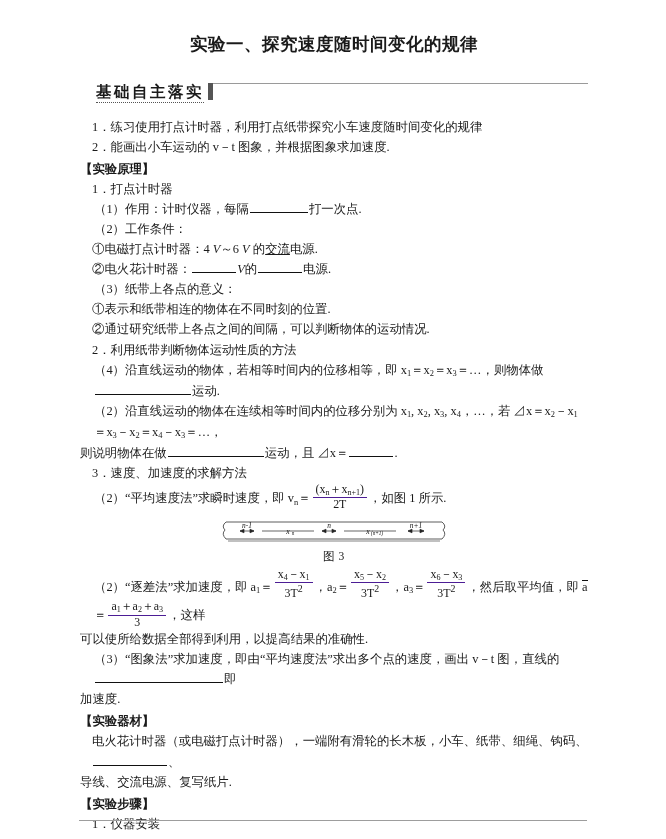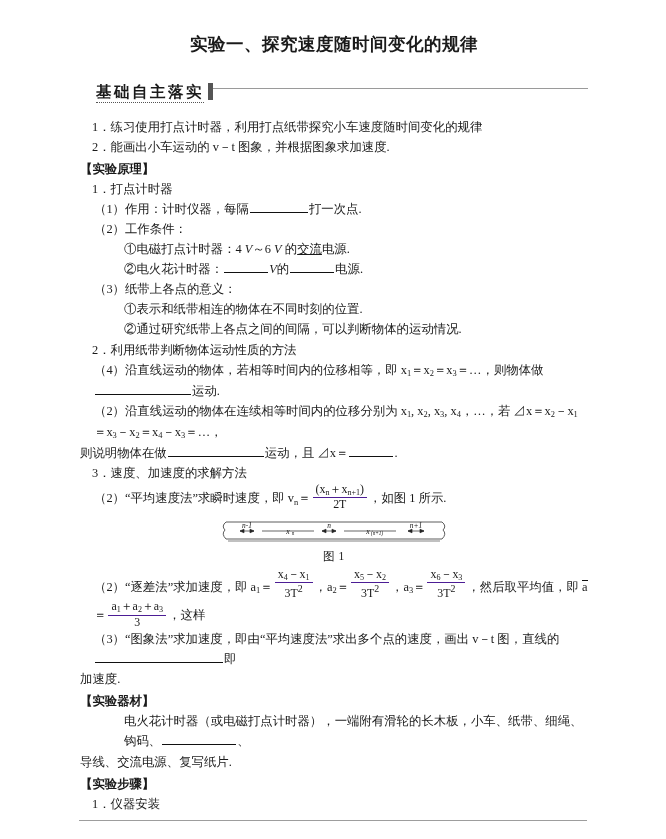--- a/index.html
+++ b/index.html
@@ -29,21 +29,21 @@
     font-size: 17.5px;
     font-weight: bold;
     letter-spacing: 0.5px;
     margin: 10px 0 0 0;
     line-height: 1.4;
   }
 
   
   .banner {
     display: flex;
-    align-items: center;
+    align-items: flex-start;
     margin: 26px 0 14px 16px;
   }
   .banner-text {
     font-size: 15.5px;
     font-weight: bold;
     letter-spacing: 2.5px;
     border-bottom: 1.5px dotted #555;
     padding-bottom: 2px;
     line-height: 1.1;
     white-space: nowrap;
@@ -69,21 +69,21 @@
     margin: 0;
   }
   .hdg {
     font-size: 12.4px;
     font-weight: bold;
     line-height: 1.62;
     margin: 2px 0 0 0;
   }
   .lv1 { margin-left: 12px; }
   .lv2 { margin-left: 14px; }
-  .lv3 { margin-left: 44px; }
+  .lv3 { margin-left: 12px; }
   .hang { text-indent: 0; }
 
   
   .blank {
     display: inline-block;
     border-bottom: 1px solid #111;
     vertical-align: baseline;
     height: 0.95em;
     margin: 0 1px;
   }
@@ -234,27 +234,28 @@
         </g>
         <text x="29" y="9" font-family="Liberation Serif, serif" font-size="7.4" font-style="italic" text-anchor="middle" fill="#111">n-1</text>
         <text x="111" y="9" font-family="Liberation Serif, serif" font-size="7.4" font-style="italic" text-anchor="middle" fill="#111">n</text>
         <text x="198" y="9" font-family="Liberation Serif, serif" font-size="7.4" font-style="italic" text-anchor="middle" fill="#111">n+1</text>
         <text x="70" y="14.6" font-family="Liberation Serif, serif" font-size="7.6" font-style="italic" text-anchor="middle" fill="#111">x</text>
         <text x="75" y="16.4" font-family="Liberation Serif, serif" font-size="5.2" font-style="italic" text-anchor="middle" fill="#111">n</text>
         <text x="150" y="14.6" font-family="Liberation Serif, serif" font-size="7.6" font-style="italic" text-anchor="middle" fill="#111">x</text>
         <text x="159" y="16.4" font-family="Liberation Serif, serif" font-size="5.2" font-style="italic" text-anchor="middle" fill="#111">(n+1)</text>
       </svg>
     </div>
-    <div class="figcap">图 1</div>
+    <div class="figcap">图 3</div>
   </div>
 
   <p class="blk lv2">
     <span>（2）“逐差法”求加速度，即 a</span><sub>1</sub>＝<span class="frac"><span class="num"><span>x</span><sub>4</sub><span>－x</span><sub>1</sub></span><span class="den"><span>3T</span><sup>2</sup></span></span>，a<sub>2</sub>＝<span class="frac"><span class="num">x<sub>5</sub>－x<sub>2</sub></span><span class="den">3T<sup>2</sup></span></span>，a<sub>3</sub>＝<span class="frac"><span class="num">x<sub>6</sub>－x<sub>3</sub></span><span class="den">3T<sup>2</sup></span></span><span>，然后取平均值，即</span> <span class="overbar">a</span> <span>＝</span><span class="frac"><span class="num"><span>a</span><sub>1</sub>＋a<sub>2</sub>＋a<sub>3</sub></span><span class="den">3</span></span><span>，这样</span>
   </p>
 
+  <p class="blk hang">可以使所给数据全部得到利用，以提高结果的准确性.</p>
 
   <p class="blk lv2">
     <span>（3）“图象法”求加速度，即由“平均速度法”求出多个点的速度，画出 v－t 图，直线的</span><span class="blank b-xxl"></span><span>即</span>
   </p>
   <p class="blk hang">加速度.</p>
 
   <p class="hdg">【实验器材】</p>
   <p class="blk lv3">
     <span>电火花计时器（或电磁打点计时器），一端附有滑轮的长木板，小车、纸带、细绳、钩码、</span><span class="blank b-lg"></span><span>、</span>
   </p>

